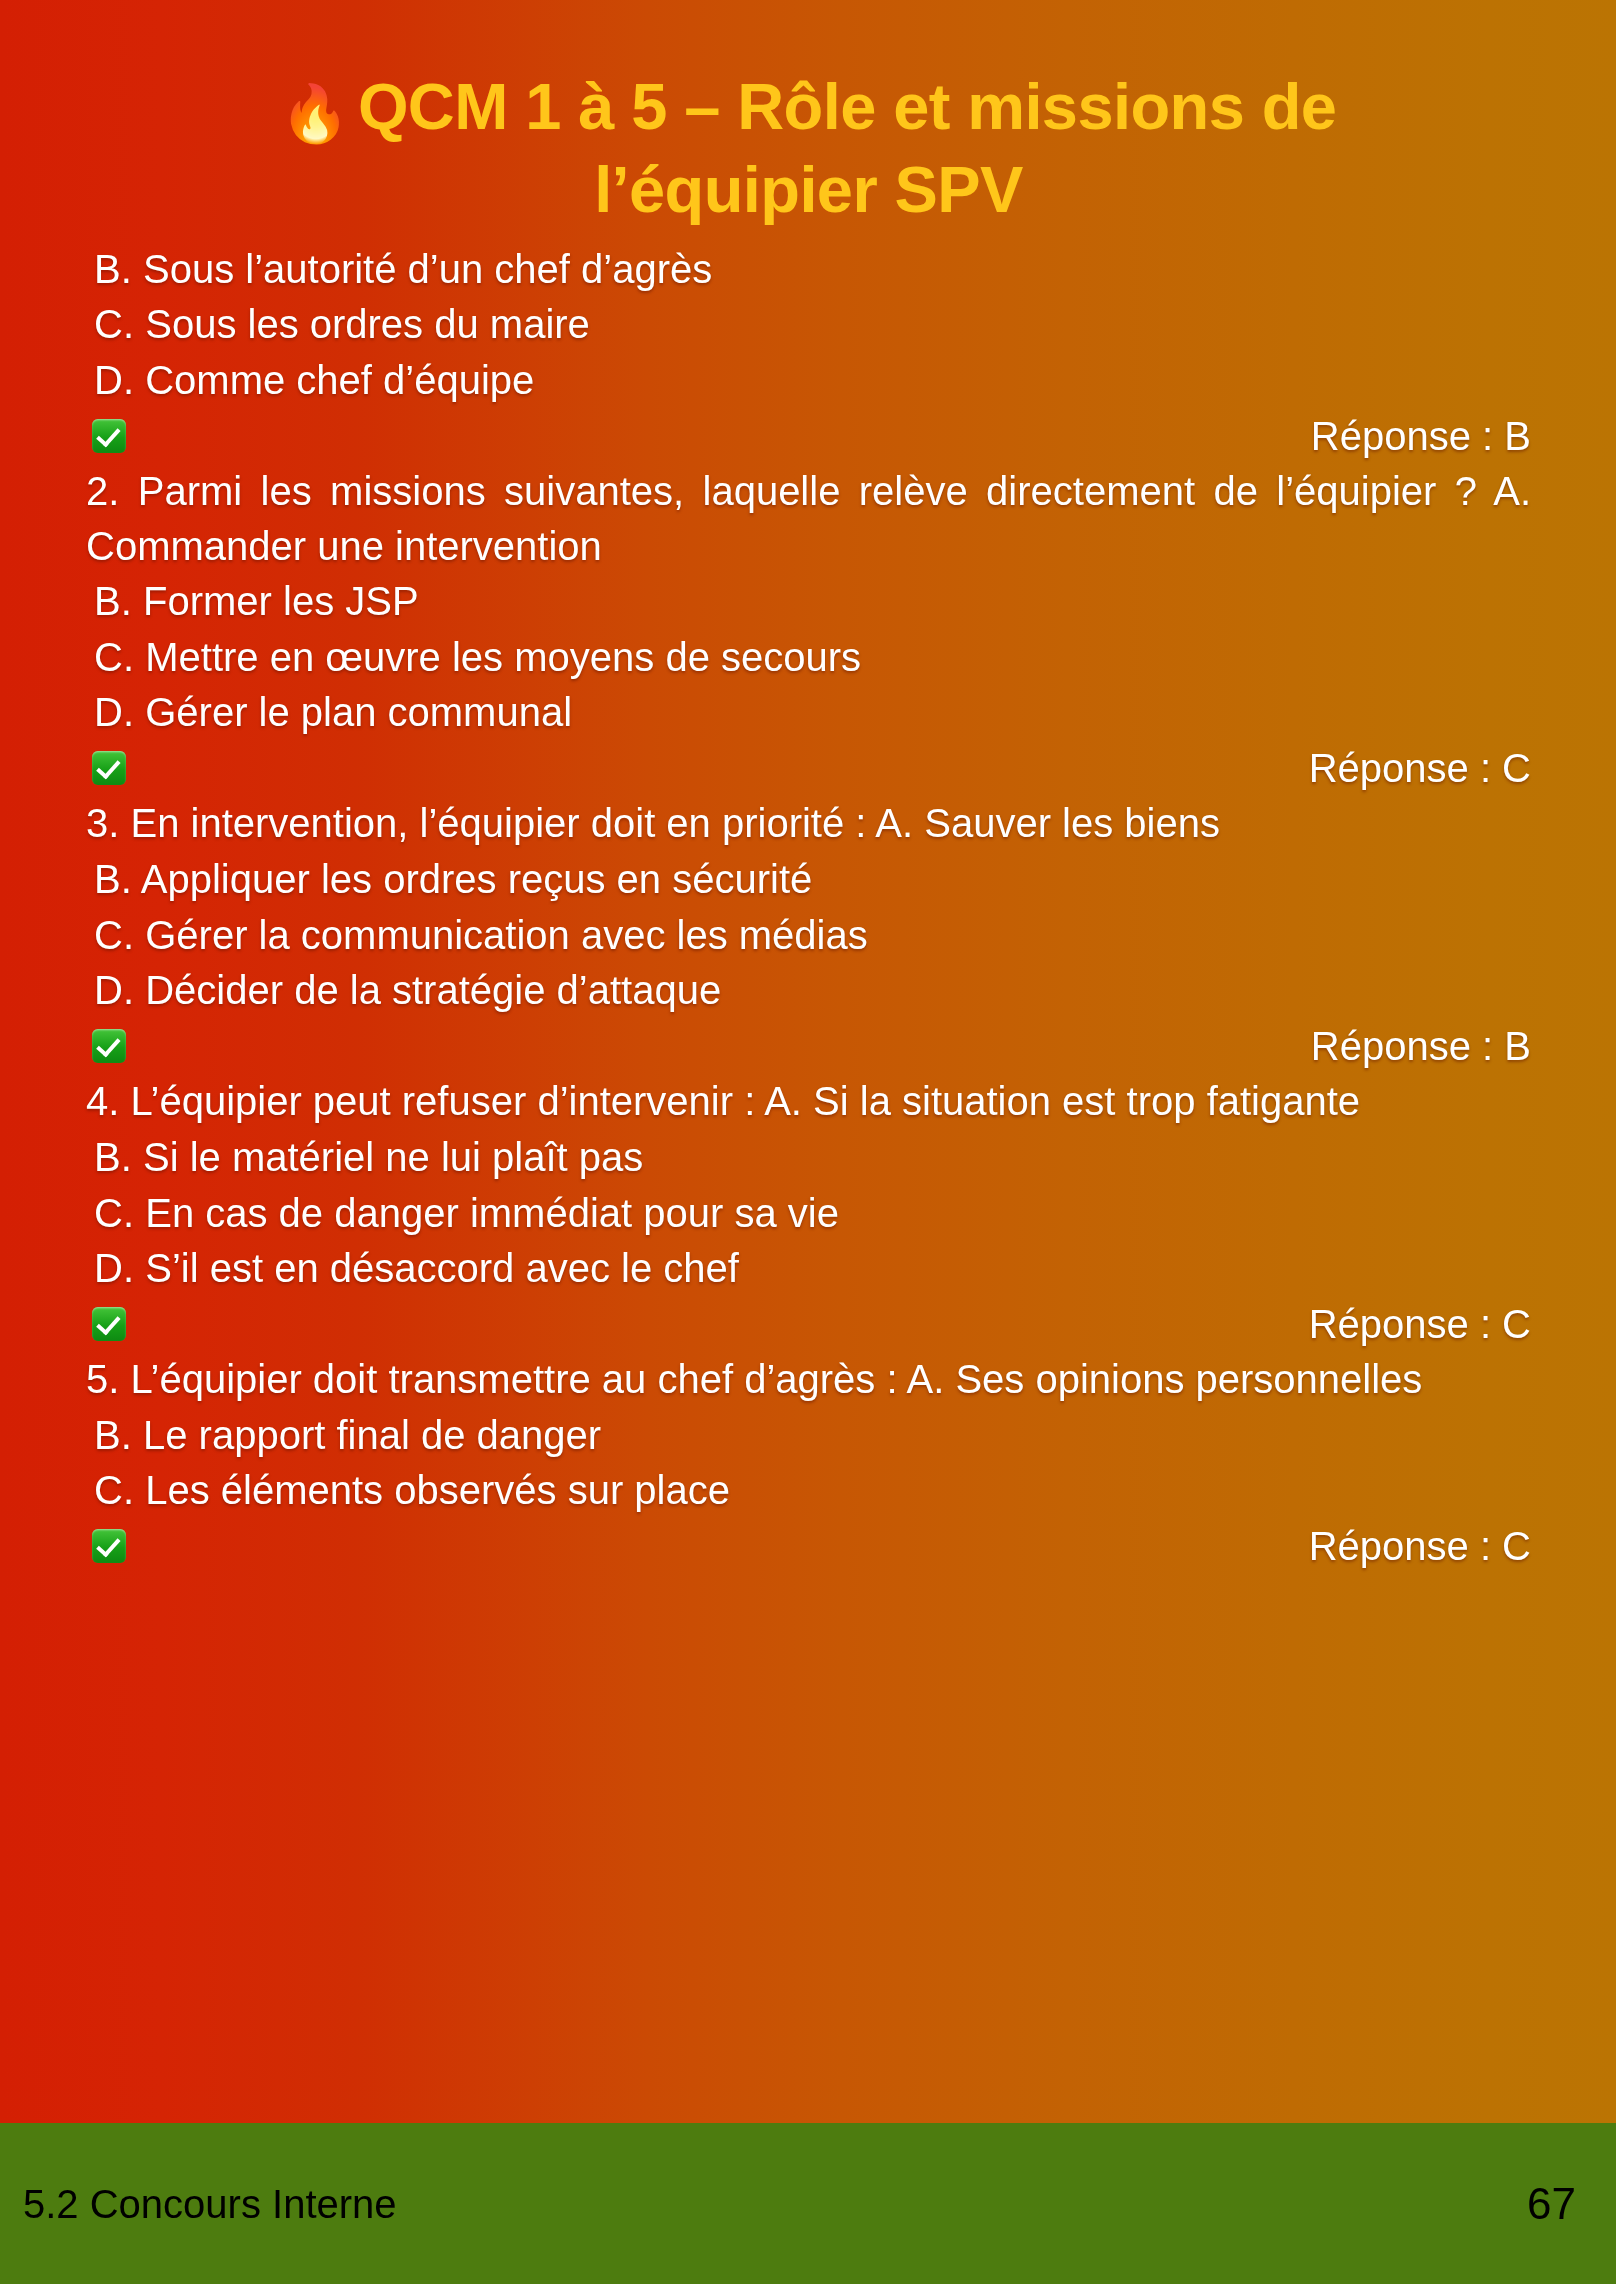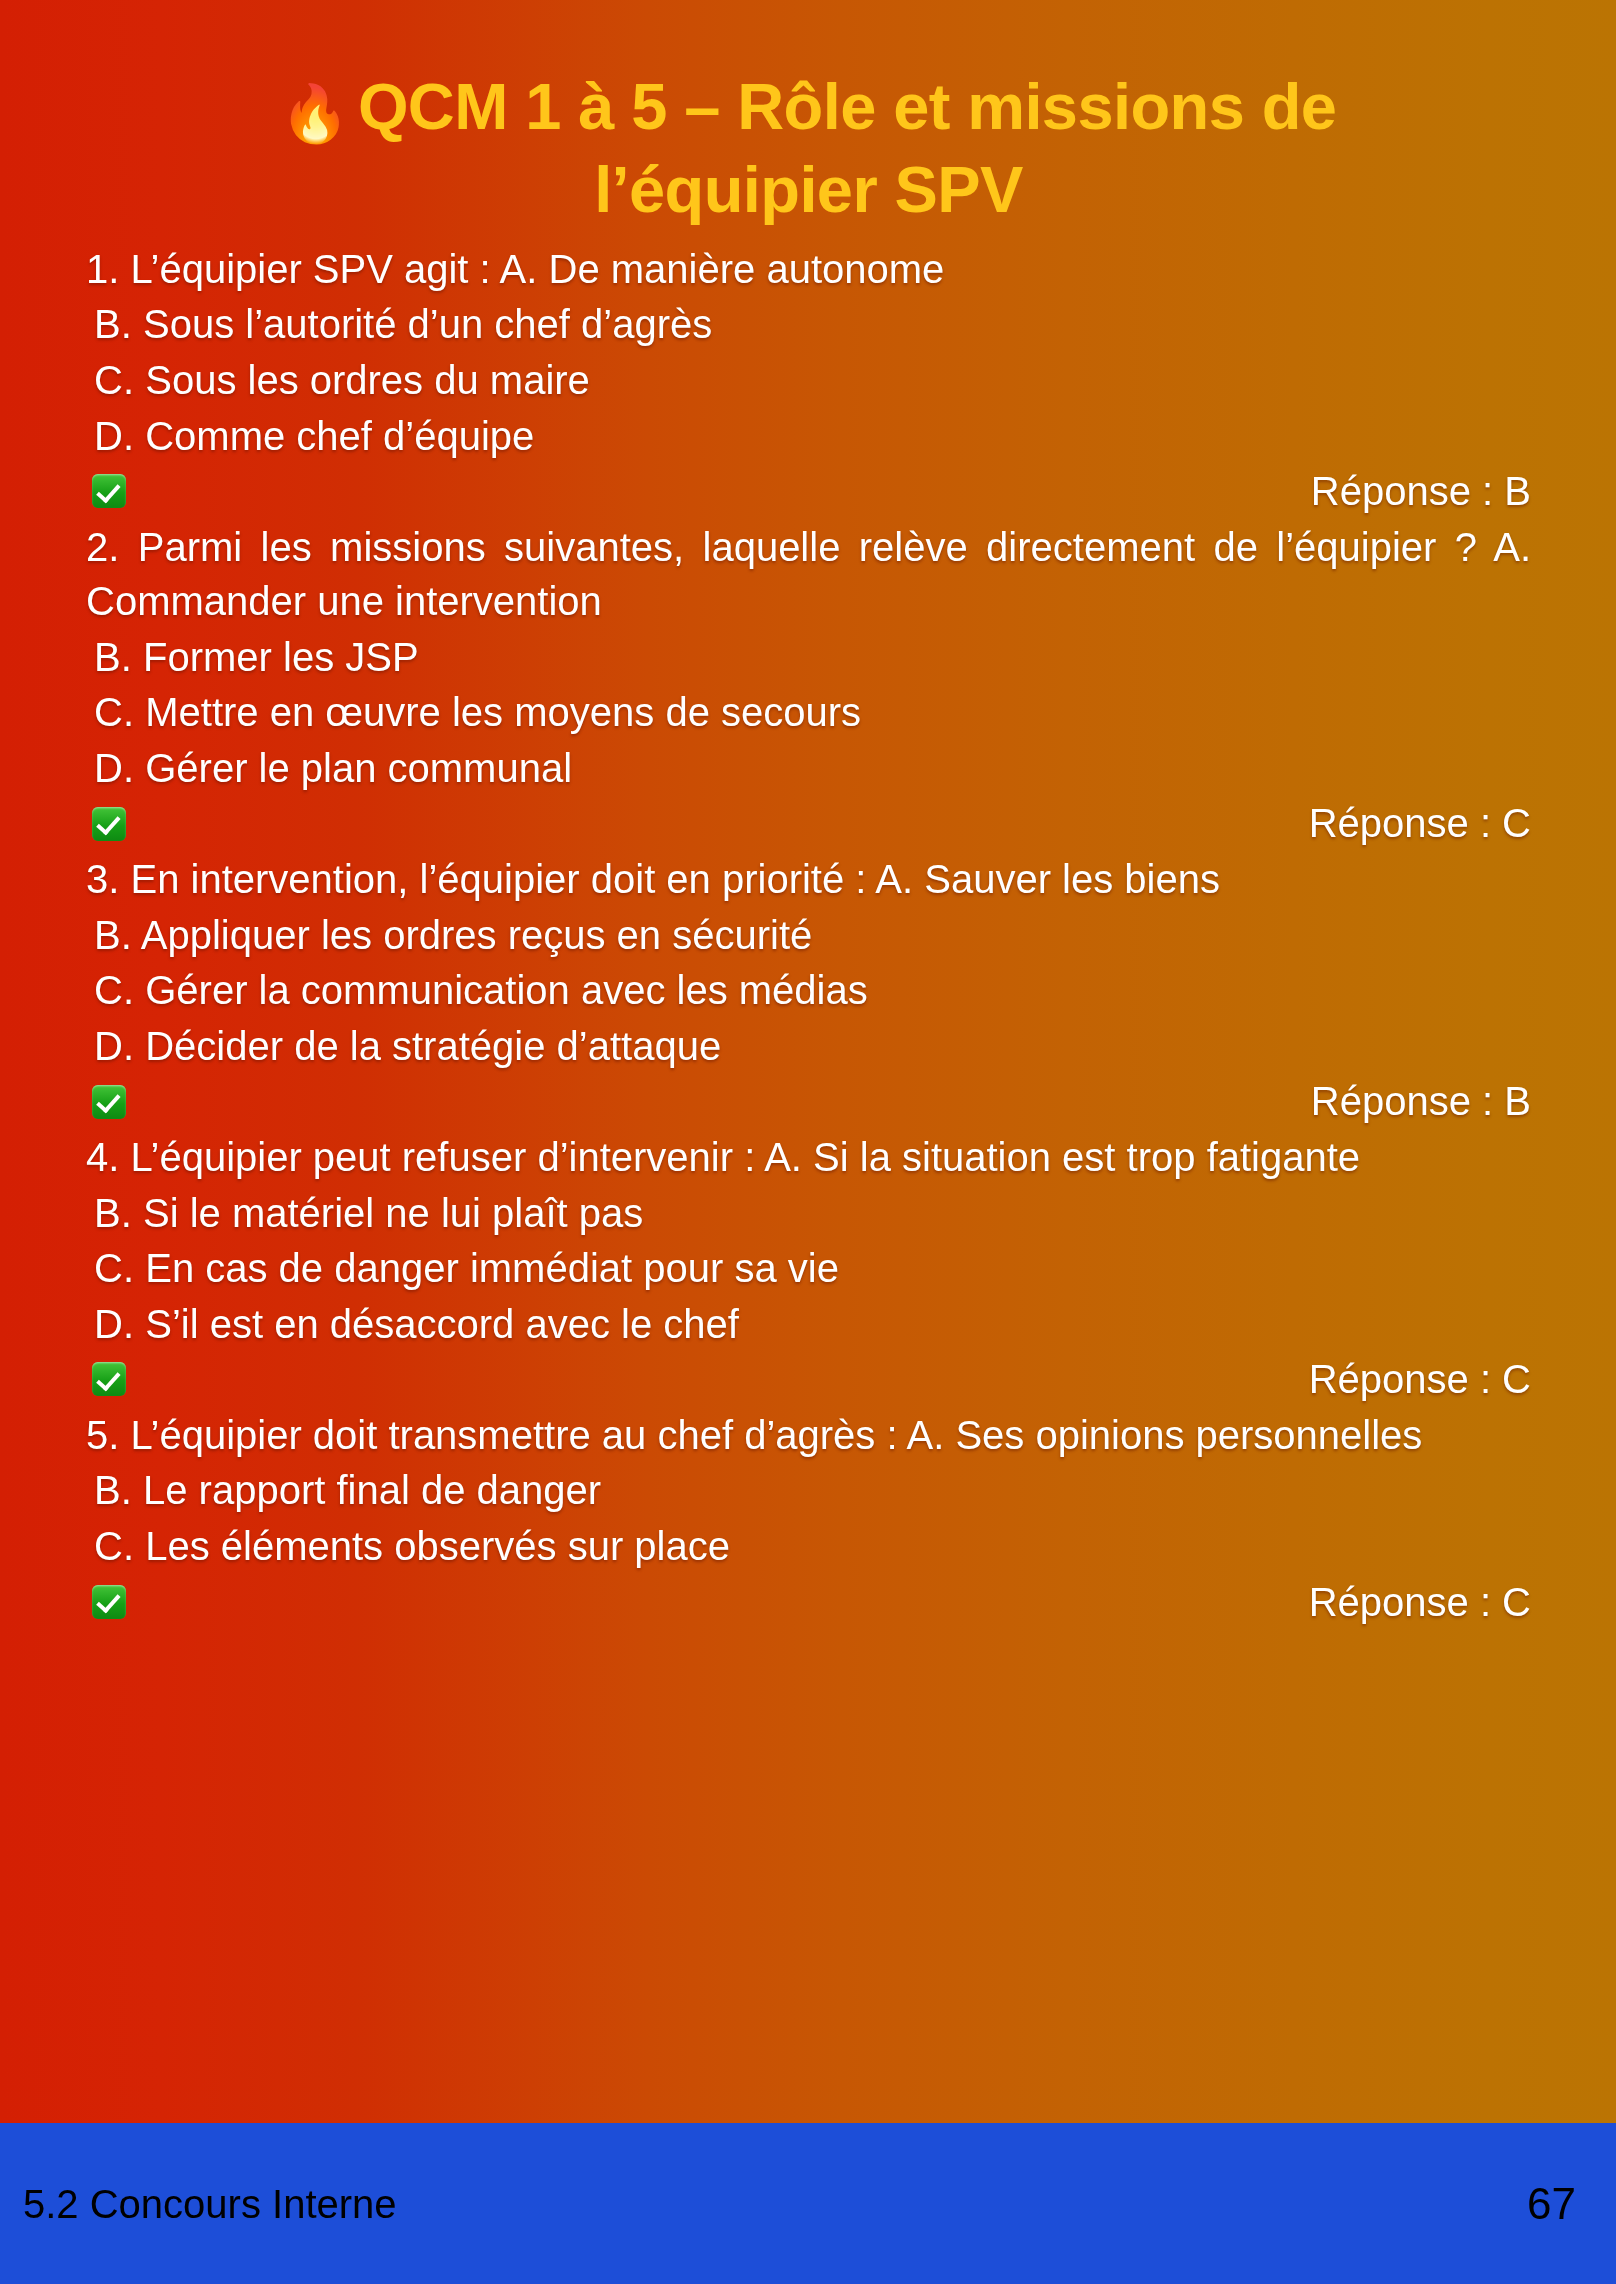--- a/index.html
+++ b/index.html
@@ -112,21 +112,21 @@
     text-shadow: 0 1.7px 2.9px rgba(90, 16, 0, 0.45);
   }
 
   
   #footer-bar {
     position: absolute;
     left: 0;
     top: 2123px;
     width: 1617px;
     height: 161px;
-    background: #1d4ed8;
+    background: #4d7c0f;
     display: flex;
     align-items: center;
     justify-content: space-between;
     padding: 0 41px 0 23px;
     box-sizing: border-box;
   }
   #footer-label {
     color: #000000;
     font-size: 40px;
     line-height: 1;
@@ -143,21 +143,20 @@
 <div id="slide-panel">
 
   <div id="title-block">
     <div class="title-line"><span class="fire-icon">🔥</span><span>QCM 1 à 5 – Rôle et missions de</span></div>
     <div class="title-line">l’équipier SPV</div>
   </div>
 
   <div id="qcm-body">
 
     <div>
-      <p class="q-line last-of-para">1. L’équipier SPV agit : A. De manière autonome</p>
       <p class="opt-line"> B. Sous l’autorité d’un chef d’agrès</p>
       <p class="opt-line"> C. Sous les ordres du maire</p>
       <p class="opt-line"> D. Comme chef d’équipe</p>
       <p class="ans-line">
           <span class="check-icon"></span>
           <span class="ans-text">Réponse : B</span>
         </p>
     </div>
 
     <div>

